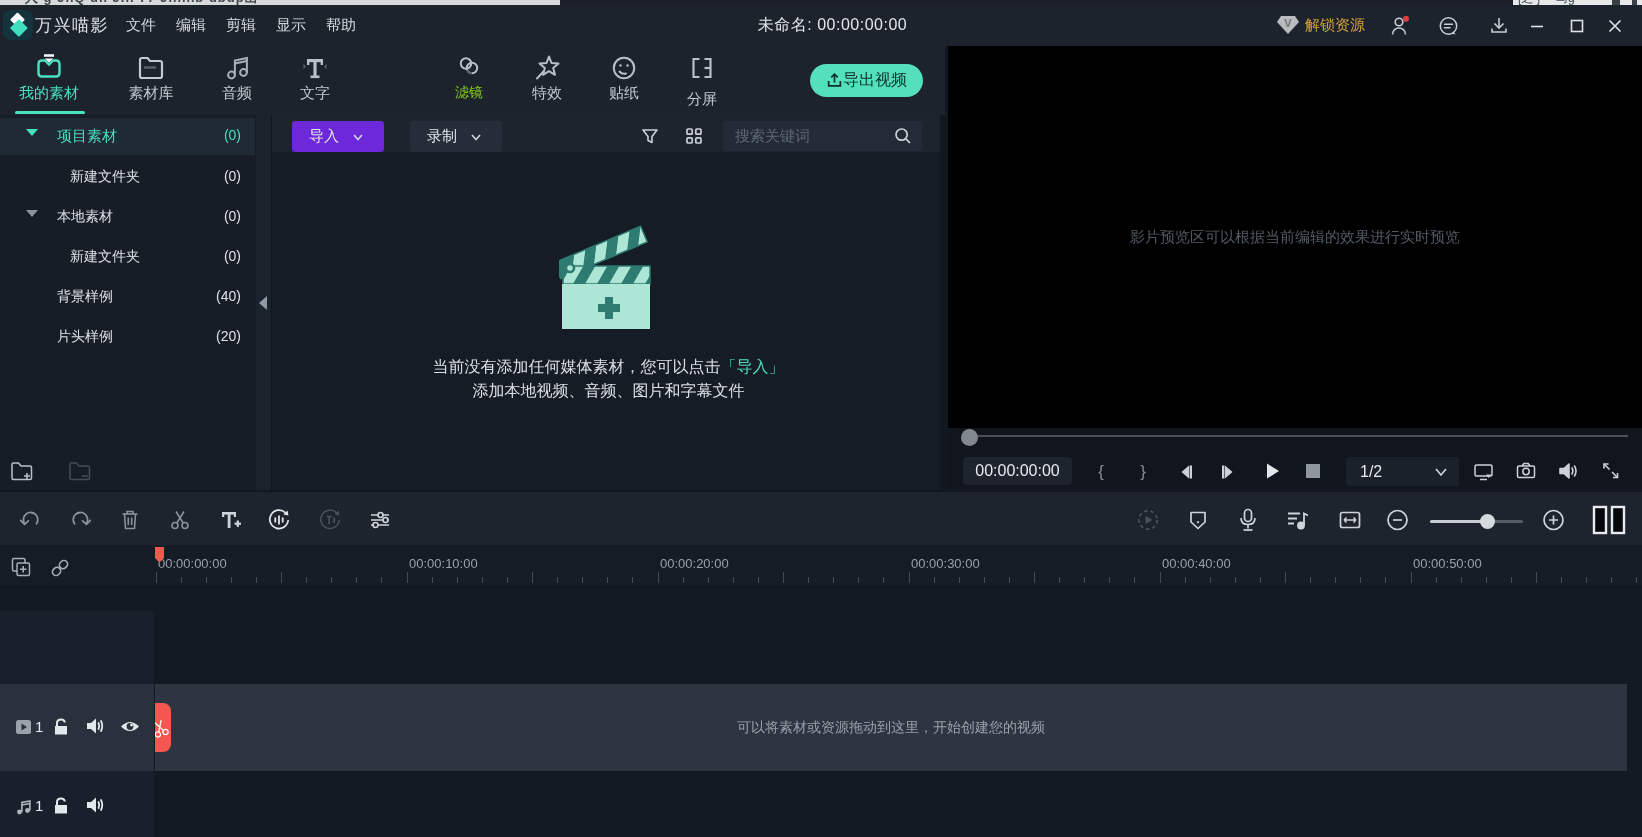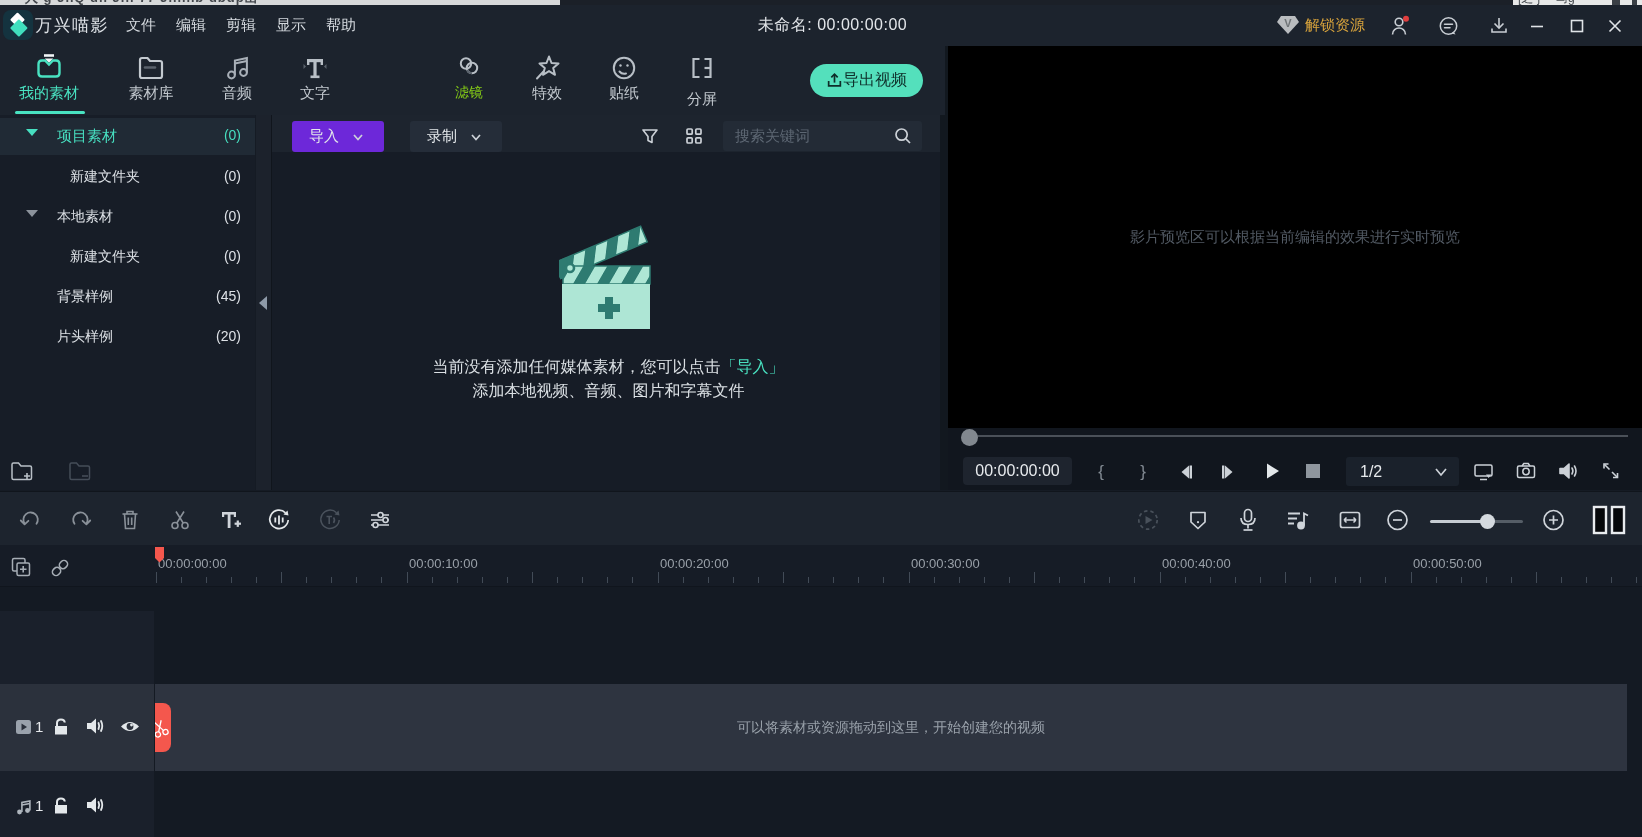--- a/index.html
+++ b/index.html
@@ -173,21 +173,21 @@
     <div class="abs" style="left:0;top:53px;width:241px;text-align:right;color:#dde1e6;font-size:14px;">(0)</div>
 
     <div class="abs" style="left:26px;top:95px;width:0;height:0;border-left:6px solid transparent;border-right:6px solid transparent;border-top:7px solid #8b929b;"></div>
     <div class="abs" style="left:57px;top:93px;color:#dde1e6;font-size:14px;">本地素材</div>
     <div class="abs" style="left:0;top:93px;width:241px;text-align:right;color:#dde1e6;font-size:14px;">(0)</div>
 
     <div class="abs" style="left:70px;top:133px;color:#dde1e6;font-size:14px;">新建文件夹</div>
     <div class="abs" style="left:0;top:133px;width:241px;text-align:right;color:#dde1e6;font-size:14px;">(0)</div>
 
     <div class="abs" style="left:57px;top:173px;color:#dde1e6;font-size:14px;">背景样例</div>
-    <div class="abs" style="left:0;top:173px;width:241px;text-align:right;color:#dde1e6;font-size:14px;">(45)</div>
+    <div class="abs" style="left:0;top:173px;width:241px;text-align:right;color:#dde1e6;font-size:14px;">(40)</div>
 
     <div class="abs" style="left:57px;top:213px;color:#dde1e6;font-size:14px;">片头样例</div>
     <div class="abs" style="left:0;top:213px;width:241px;text-align:right;color:#dde1e6;font-size:14px;">(20)</div>
 
     <svg class="abs ico" style="left:10px;top:345px;" width="24" height="22" viewBox="0 0 24 22" fill="none" stroke="#b9c0c7" stroke-width="1.5">
       <path d="M2 18 V4.5 Q2 3 3.5 3 L8.5 3 L11 6 L20 6 Q21.5 6 21.5 7.5 V18 Q21.5 19.5 20 19.5 L3.5 19.5 Q2 19.5 2 18 Z"></path>
       <path d="M17 13 V19 M14 16 H20" stroke-width="1.6"></path>
     </svg>
     <svg class="abs ico" style="left:68px;top:345px;" width="24" height="22" viewBox="0 0 24 22" fill="none" stroke="#454d58" stroke-width="1.5">
       <path d="M2 18 V4.5 Q2 3 3.5 3 L8.5 3 L11 6 L20 6 Q21.5 6 21.5 7.5 V18 Q21.5 19.5 20 19.5 L3.5 19.5 Q2 19.5 2 18 Z"></path>

